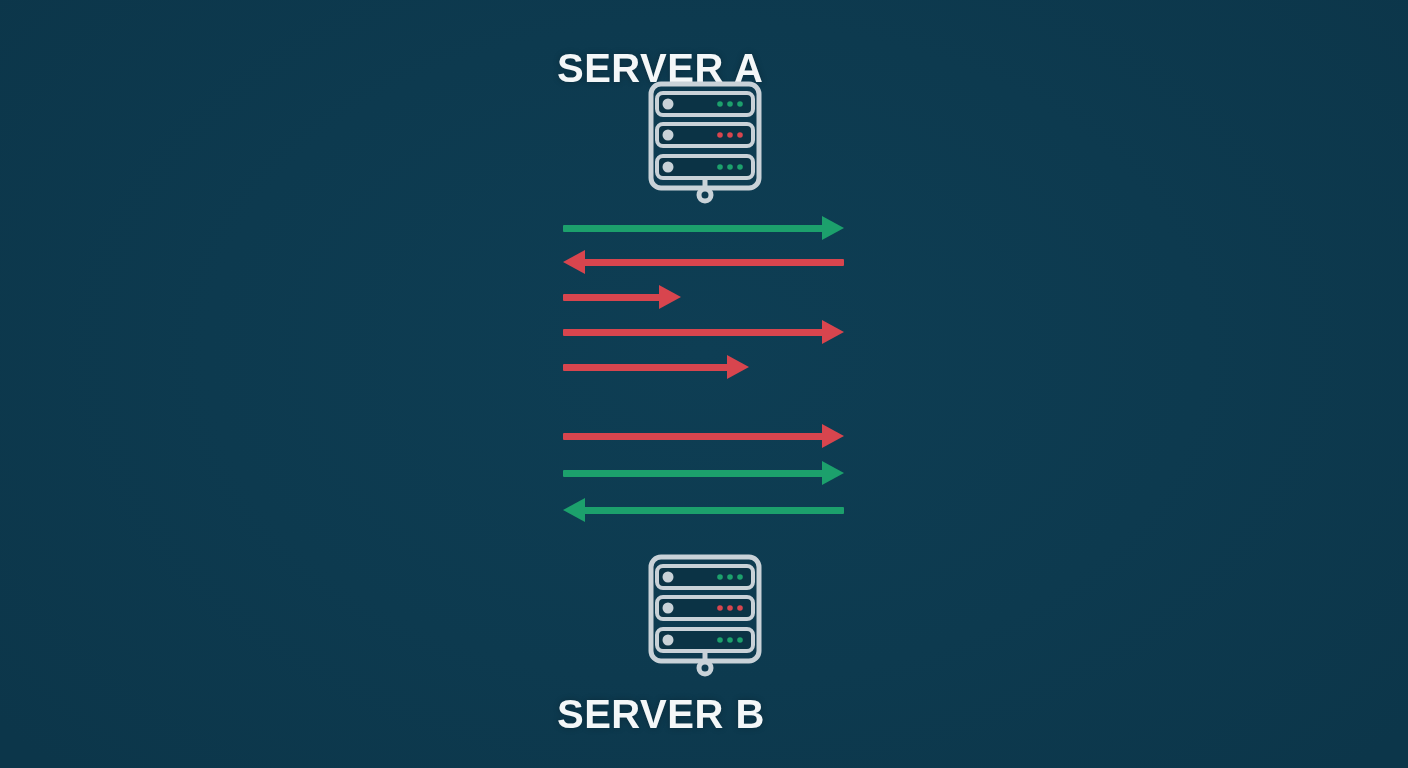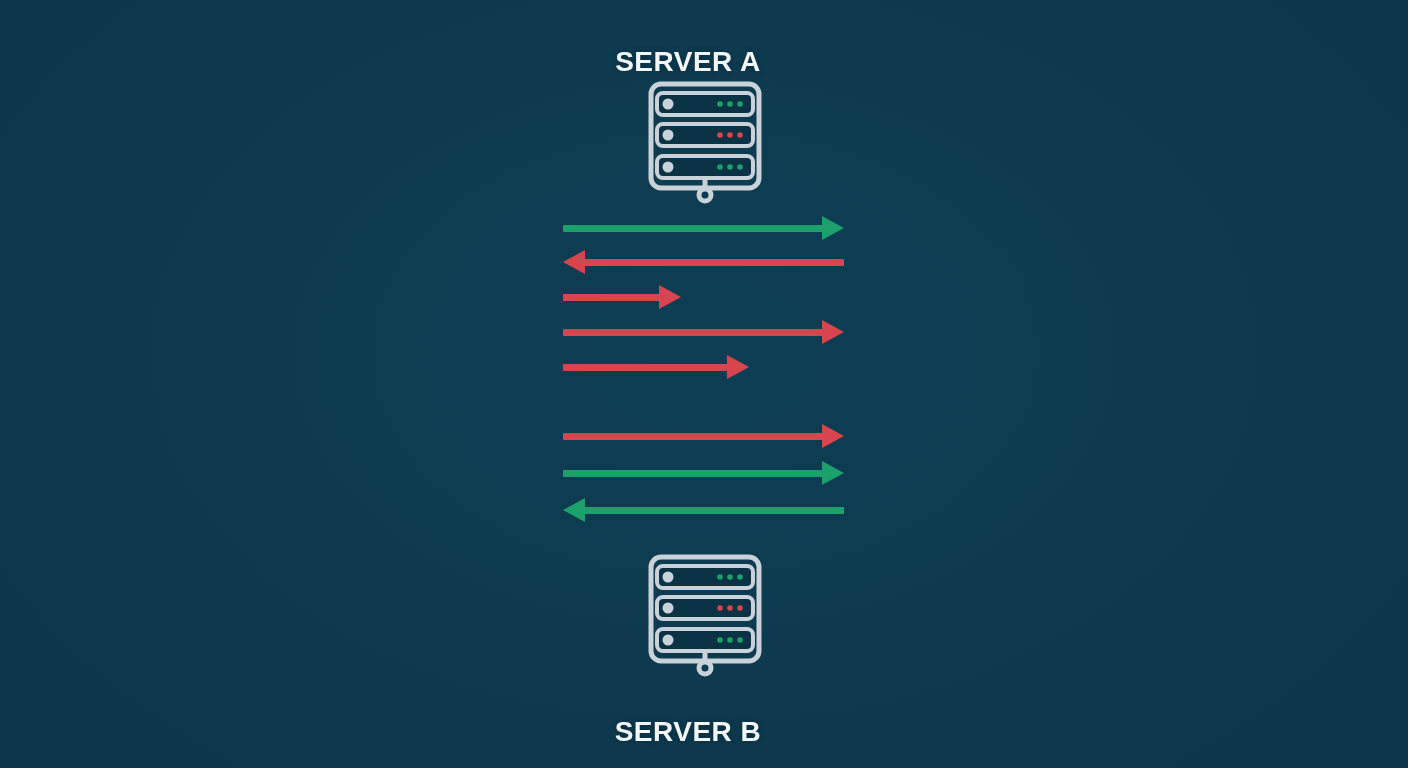--- a/index.html
+++ b/index.html
@@ -7,24 +7,24 @@
     position: relative;
     width: 1408px;
     height: 768px;
     overflow: hidden;
     font-family: "Liberation Sans", sans-serif;
     background: radial-gradient(ellipse 900px 600px at 50% 46%, #0e3e54 0%, #0d3a4f 55%, #0c364a 100%);
   }
   .node-label {
     position: absolute;
     width: 300px;
-    left: 538px;
-    text-align: center;
+    left: 557px;
+    text-align: left;
     font-weight: bold;
-    font-size: 28px;
+    font-size: 40px;
     letter-spacing: 0.5px;
     line-height: 1;
     text-shadow: 0 0 6px rgba(0,0,0,0.25);
   }
   .label-a { top: 48px; }
   .label-b { top: 694px; }
   .server-icon { position: absolute; width: 116px; height: 126px; left: 647px; }
   .icon-a { top: 80px; }
   .icon-b { top: 553px; }
   .arrows-layer { position: absolute; left: 0; top: 0; width: 100%; height: 100%; }
@@ -124,14 +124,14 @@
         <circle cx="93" cy="55" r="2.8" fill="#d8454e"></circle>
         <rect x="10" y="76" width="96" height="22" rx="6" fill="#0b3345" stroke="#c9d2d8" stroke-width="4"></rect>
         <circle cx="21" cy="87" r="5.5" fill="#c9d2d8"></circle>
         <circle cx="73" cy="87" r="2.8" fill="#1ca06c"></circle>
         <circle cx="83" cy="87" r="2.8" fill="#1ca06c"></circle>
         <circle cx="93" cy="87" r="2.8" fill="#1ca06c"></circle>
        <line x1="58" y1="98" x2="58" y2="110" stroke="#c9d2d8" stroke-width="5"></line>
        <circle cx="58" cy="115" r="6" fill="#0d3a4f" stroke="#c9d2d8" stroke-width="5"></circle>
      </svg></div>
 
-  <div class="node-label label-b" style="color: rgb(244, 247, 248); margin-top: 24px;">SERVER B</div>
+  <div class="node-label label-b" style="color: rgb(244, 247, 248);">SERVER B</div>
 </div>
 
 </body></html>

